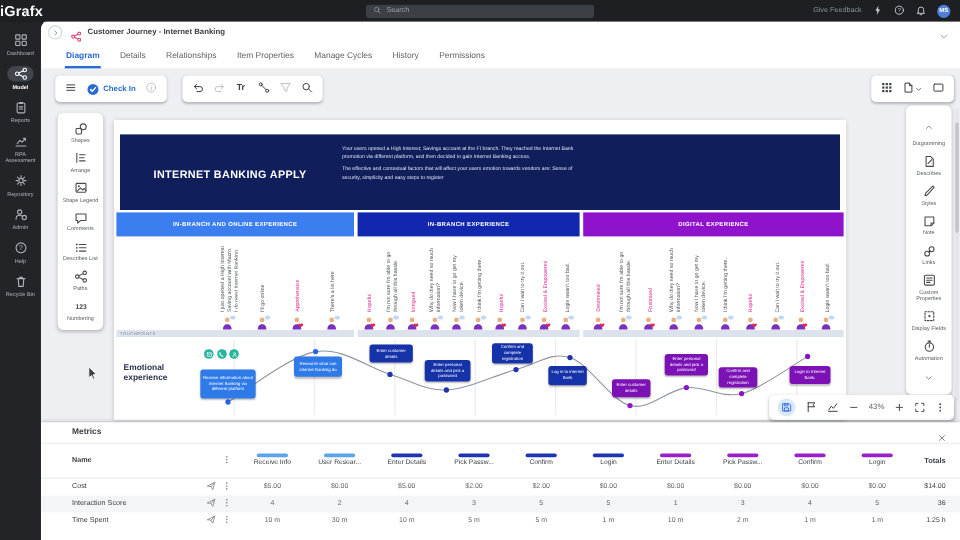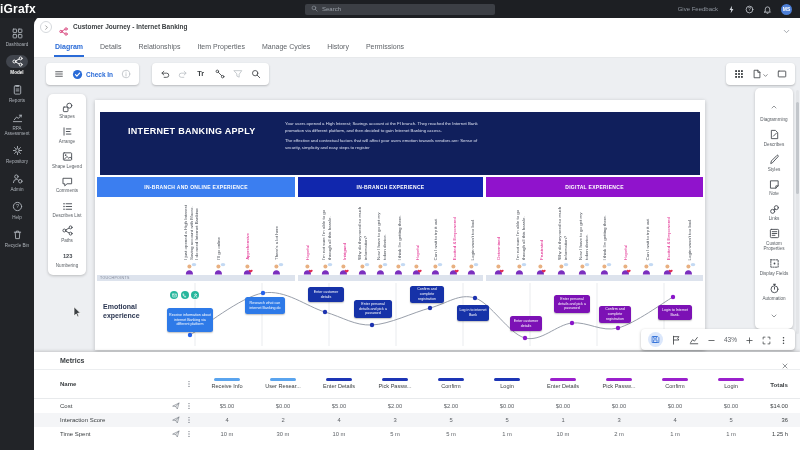--- a/index.html
+++ b/index.html
@@ -35,21 +35,21 @@
   .tab.active{color:#2a6bd7;font-weight:bold;border-bottom-color:#2a6bd7;}
   
   .canvas{position:absolute;top:42px;left:0;right:0;height:294px;background:#edeff2;}
   .tgroup{position:absolute;top:5px;height:22px;background:#fff;border-radius:4px;box-shadow:0 1px 2px rgba(60,64,67,.3);
           display:flex;align-items:center;gap:8px;padding:0 8px;color:#3c4043;}
   #tg1{left:12px;} #tg2{left:118px;} #tg3{right:5px;}
   .checkin{color:#2a6bd7;font-weight:bold;font-size:6.5px;display:flex;gap:3px;align-items:center;}
   .dis{color:#bcc0c5;}
   .page{position:absolute;left:61px;top:42px;width:610px;height:250px;background:#fff;box-shadow:0 1px 4px rgba(0,0,0,.22);}
   .hero{position:absolute;left:5px;top:12px;width:600px;height:63px;background:#101f5c;color:#fff;}
-  .hero-title{position:absolute;left:28px;top:14px;font-size:9px;font-weight:bold;letter-spacing:.3px;}
+  .hero-title{position:absolute;left:28px;top:28px;font-size:9px;font-weight:bold;letter-spacing:.3px;}
   .hero-sub{position:absolute;left:28px;top:28px;font-size:9px;font-weight:300;color:#dfe4f5;letter-spacing:.4px;}
   .hero-text{position:absolute;left:185px;top:9px;width:205px;font-size:4.3px;line-height:1.55;color:#dde2f2;}
   .hero-text p{margin:0 0 4px;}
   .phases{position:absolute;left:2px;top:77px;height:20px;display:flex;gap:3px;}
   .phase{height:100%;display:flex;align-items:center;justify-content:center;color:#fff;font-size:5px;font-weight:bold;
          letter-spacing:.3px;box-sizing:border-box;}
   .pstrip{position:absolute;left:2px;top:97px;height:78px;display:flex;gap:3px;}
   .psec{display:flex;align-items:flex-end;justify-content:space-evenly;height:100%;box-sizing:border-box;}
   .persona{display:flex;flex-direction:column;align-items:center;justify-content:flex-end;height:100%;width:16px;}
   .pquote{writing-mode:vertical-rl;transform:rotate(180deg);font-size:4.4px;line-height:1.3;color:#4a4f57;

